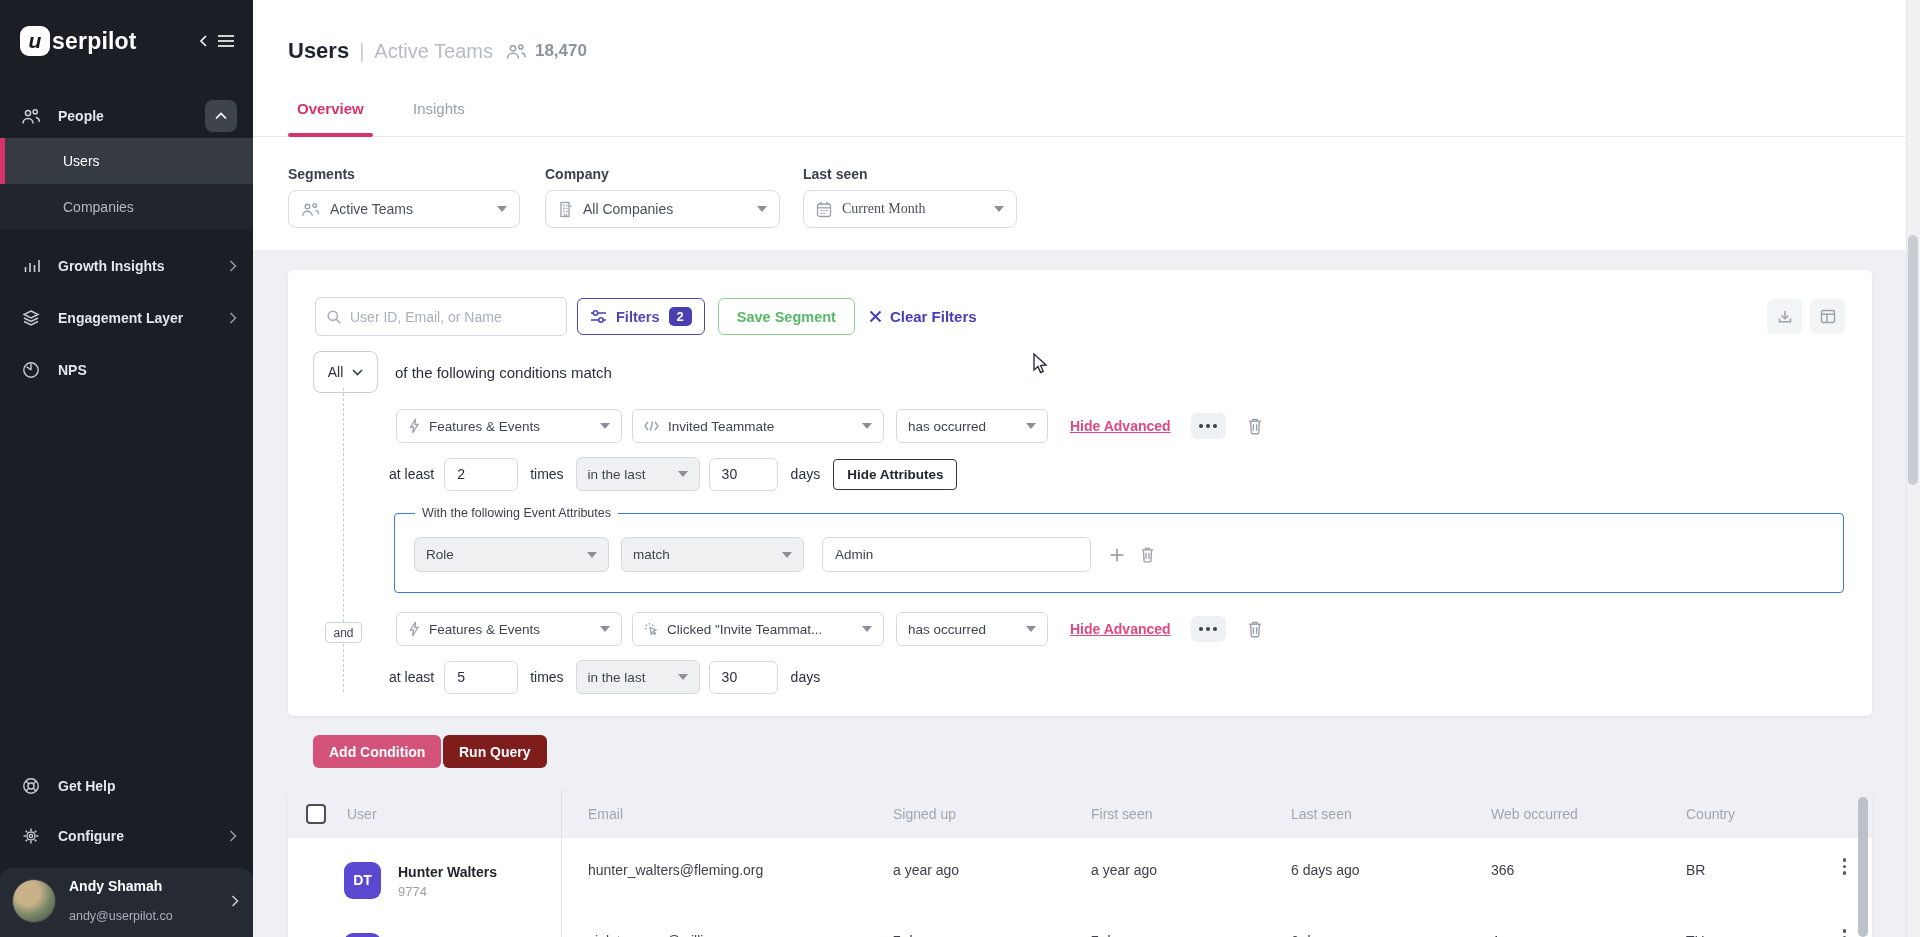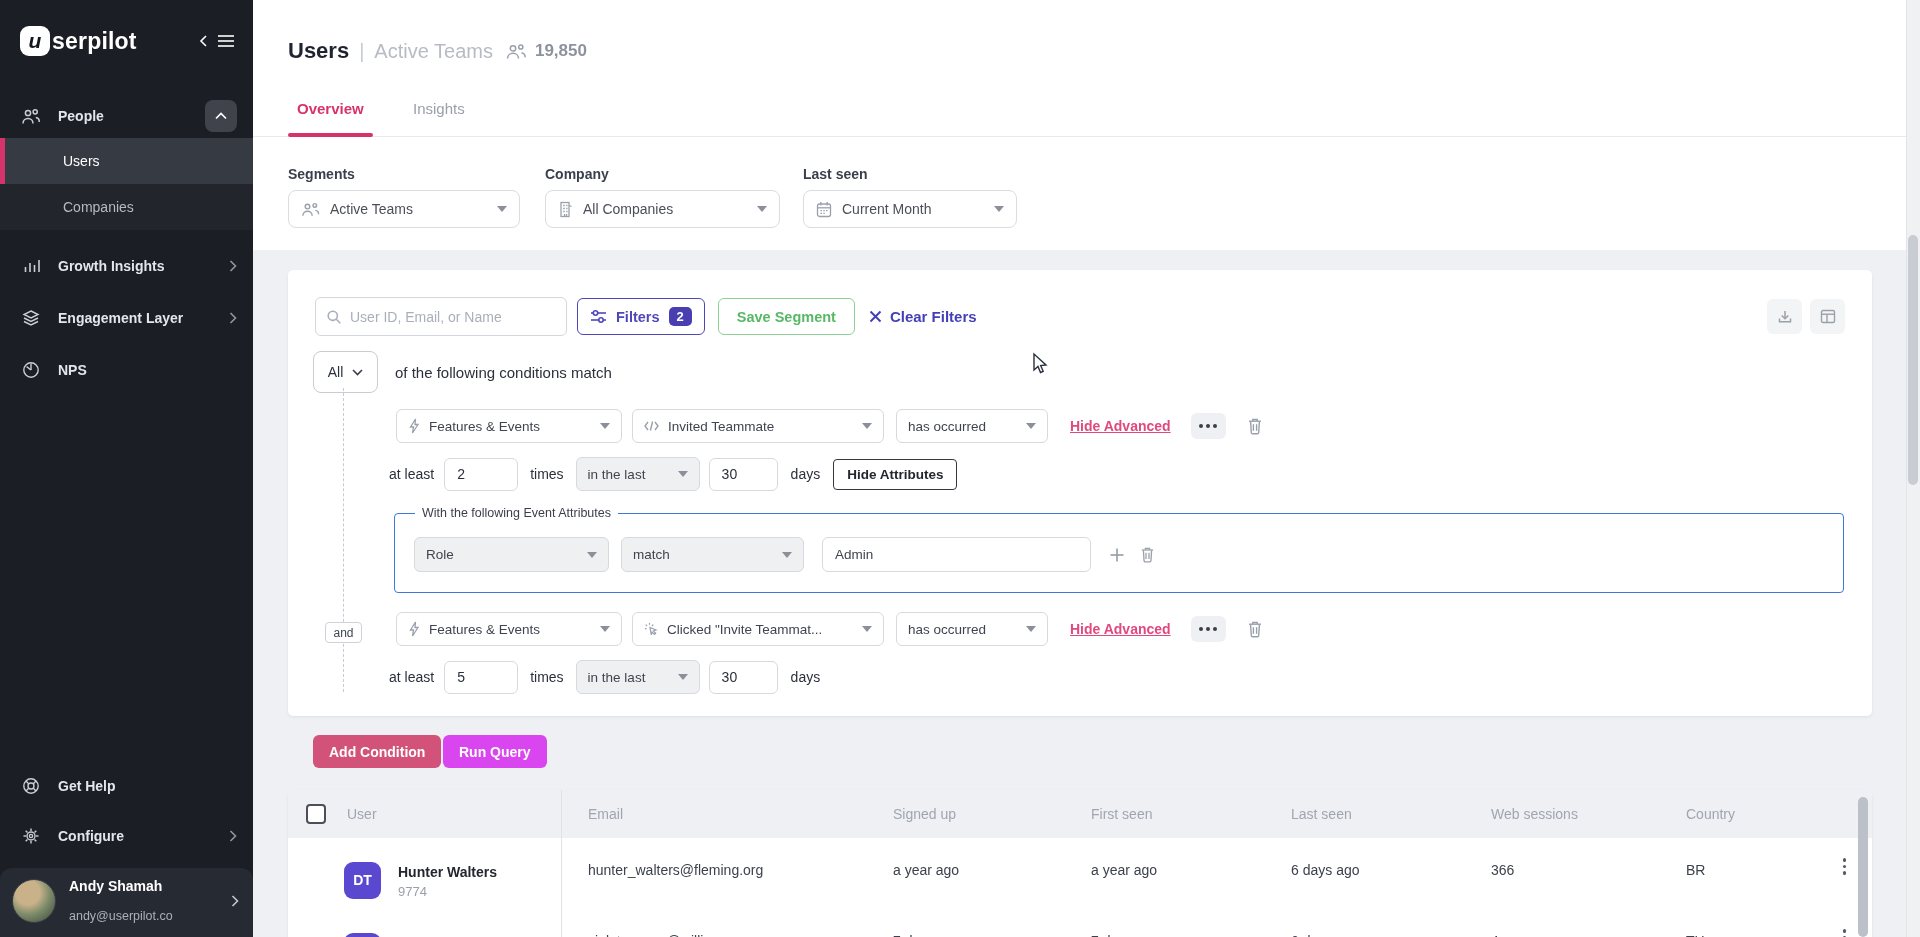--- a/index.html
+++ b/index.html
@@ -87,21 +87,21 @@
   .freq-row input { height:33px; border:1px solid #d6d9de; border-radius:6px; font-size:14px; color:#2b303c; padding:0 12px; outline:none; font-family:inherit; }
   .hide-attr-btn { height:31px; border:1px solid #33383f; border-radius:4px; background:#fff; font-size:13.5px; font-weight:bold; color:#23272e; padding:0 13px; display:flex; align-items:center; cursor:pointer; font-family:inherit; }
 
   .attr-box { position:absolute; left:106px; top:243px; width:1450px; height:80px; border:1px solid #3c78e0; border-radius:4px; }
   .attr-legend { position:absolute; left:20px; top:-8px; background:#fff; padding:0 7px; font-size:12.5px; color:#3a3f4a; }
   .attr-row { position:absolute; left:19px; top:23px; display:flex; align-items:center; }
   .attr-row input { height:35px; border:1px solid #d6d9de; border-radius:6px; font-size:13.5px; color:#3f4450; padding:0 12px; outline:none; font-family:inherit; }
   .icon-btn-plain { color:#9aa0ab; cursor:pointer; display:flex; }
 
   .add-condition-btn { position:absolute; left:313px; top:735px; height:33px; padding:0 16px; background:#d2527a; border:none; border-radius:6px; color:#fff; font-size:14px; font-weight:bold; cursor:pointer; font-family:inherit; }
-  .run-query-btn { position:absolute; left:443px; top:735px; height:33px; padding:0 16px; background:#d946ef; border:none; border-radius:6px; color:#fff; font-size:14px; font-weight:bold; cursor:pointer; font-family:inherit; }
+  .run-query-btn { position:absolute; left:443px; top:735px; height:33px; padding:0 16px; background:#7f1d1d; border:none; border-radius:6px; color:#fff; font-size:14px; font-weight:bold; cursor:pointer; font-family:inherit; }
 
   
   .card2 { left:288px; top:790px; width:1584px; height:240px; overflow:hidden; }
   .tbl-grid { display:grid; grid-template-columns:48px 226px 331px 198px 200px 200px 195px 131px 55px; align-items:center; }
   .tbl-head { height:48px; background:#eef0f4; color:#a0a6b1; font-size:14px; }
   .tbl-head .cell { padding-top:0; }
   .cell-user-bound { border-right:1px solid #dfe2e7; align-self:stretch; display:flex; align-items:center; }
   .tbl-head .cell-user-bound { padding-left:11px; }
   .cell-email { padding-left:26px; }
   .chk { width:20px; height:20px; border:2px solid #4b5058; border-radius:4px; background:#fff; margin-left:18px; cursor:pointer; }
@@ -272,21 +272,21 @@
   <span class="title-sep">|</span>
   <span class="title-segment">Active Teams</span>
   <span class="title-count-ic">
     <svg width="22" height="17" viewBox="0 0 22 17" fill="none" stroke="currentColor" stroke-width="1.5">
         <circle cx="8" cy="5.4" r="2.7"></circle>
         <path d="M2.5 15.5c0-3.2 2.5-5.2 5.5-5.2s5.5 2 5.5 5.2"></path>
         <circle cx="15.8" cy="4" r="2.1"></circle>
         <path d="M16.5 9.8c2.1.4 3.7 2.1 3.7 4.5"></path>
       </svg>
   </span>
-  <span class="title-count">19,850</span>
+  <span class="title-count">18,470</span>
 </div>
 
 <div class="tabs-border"></div>
 <div class="tab active abs" style="left:297px;">Overview</div>
 <div class="tab inactive abs" style="left:413px;">Insights</div>
 <div class="tab-underline"></div>
 
 <div class="filter-label" style="left:288px;">Segments</div>
 <div class="filter-select" style="left:288px; width:232px;">
   <span class="f-ic">
@@ -315,21 +315,21 @@
         <line x1="8.2" y1="10.5" x2="9.5" y2="10.5"></line>
         <line x1="6.5" y1="15.5" x2="6.5" y2="13"></line>
         <line x1="8.5" y1="15.5" x2="8.5" y2="13"></line>
       </svg>
     </span>
   <span>All Companies</span>
   <span class="caret"></span>
 </div>
 
 <div class="filter-label" style="left:803px;">Last seen</div>
-<div class="filter-select" style="left:803px; width:214px;">
+<div class="filter-select" style="left:803px; width:214px;font-family:Liberation Serif, serif;">
   <span class="f-ic">
       <svg width="16" height="17" viewBox="0 0 16 17" fill="none" stroke="currentColor" stroke-width="1.3">
         <rect x="1.5" y="3" width="13" height="12.5" rx="2"></rect>
         <line x1="4.8" y1="1" x2="4.8" y2="4.5"></line>
         <line x1="11.2" y1="1" x2="11.2" y2="4.5"></line>
         <line x1="1.5" y1="6.8" x2="14.5" y2="6.8"></line>
         <line x1="4.5" y1="9.7" x2="6" y2="9.7"></line>
         <line x1="7.3" y1="9.7" x2="8.8" y2="9.7"></line>
         <line x1="10" y1="9.7" x2="11.5" y2="9.7"></line>
         <line x1="4.5" y1="12.4" x2="6" y2="12.4"></line>
@@ -558,21 +558,21 @@
 <div class="card card2">
   <div class="tbl-grid tbl-head">
     <div class="cell">
         <div class="chk"></div>
       </div>
     <div class="cell cell-user-bound">User</div>
     <div class="cell cell-email">Email</div>
     <div class="cell">Signed up</div>
     <div class="cell">First seen</div>
     <div class="cell">Last seen</div>
-    <div class="cell">Web sessions</div>
+    <div class="cell">Web occurred</div>
     <div class="cell">Country</div>
     <div class="cell"></div>
   </div>
 
   <div class="tbl-grid tbl-row">
     <div class="cell"></div>
     <div class="cell cell-user-bound user-cell">
       <div class="u-avatar">DT</div>
       <div class="u-meta">
         <div class="u-name">Hunter Walters</div>

